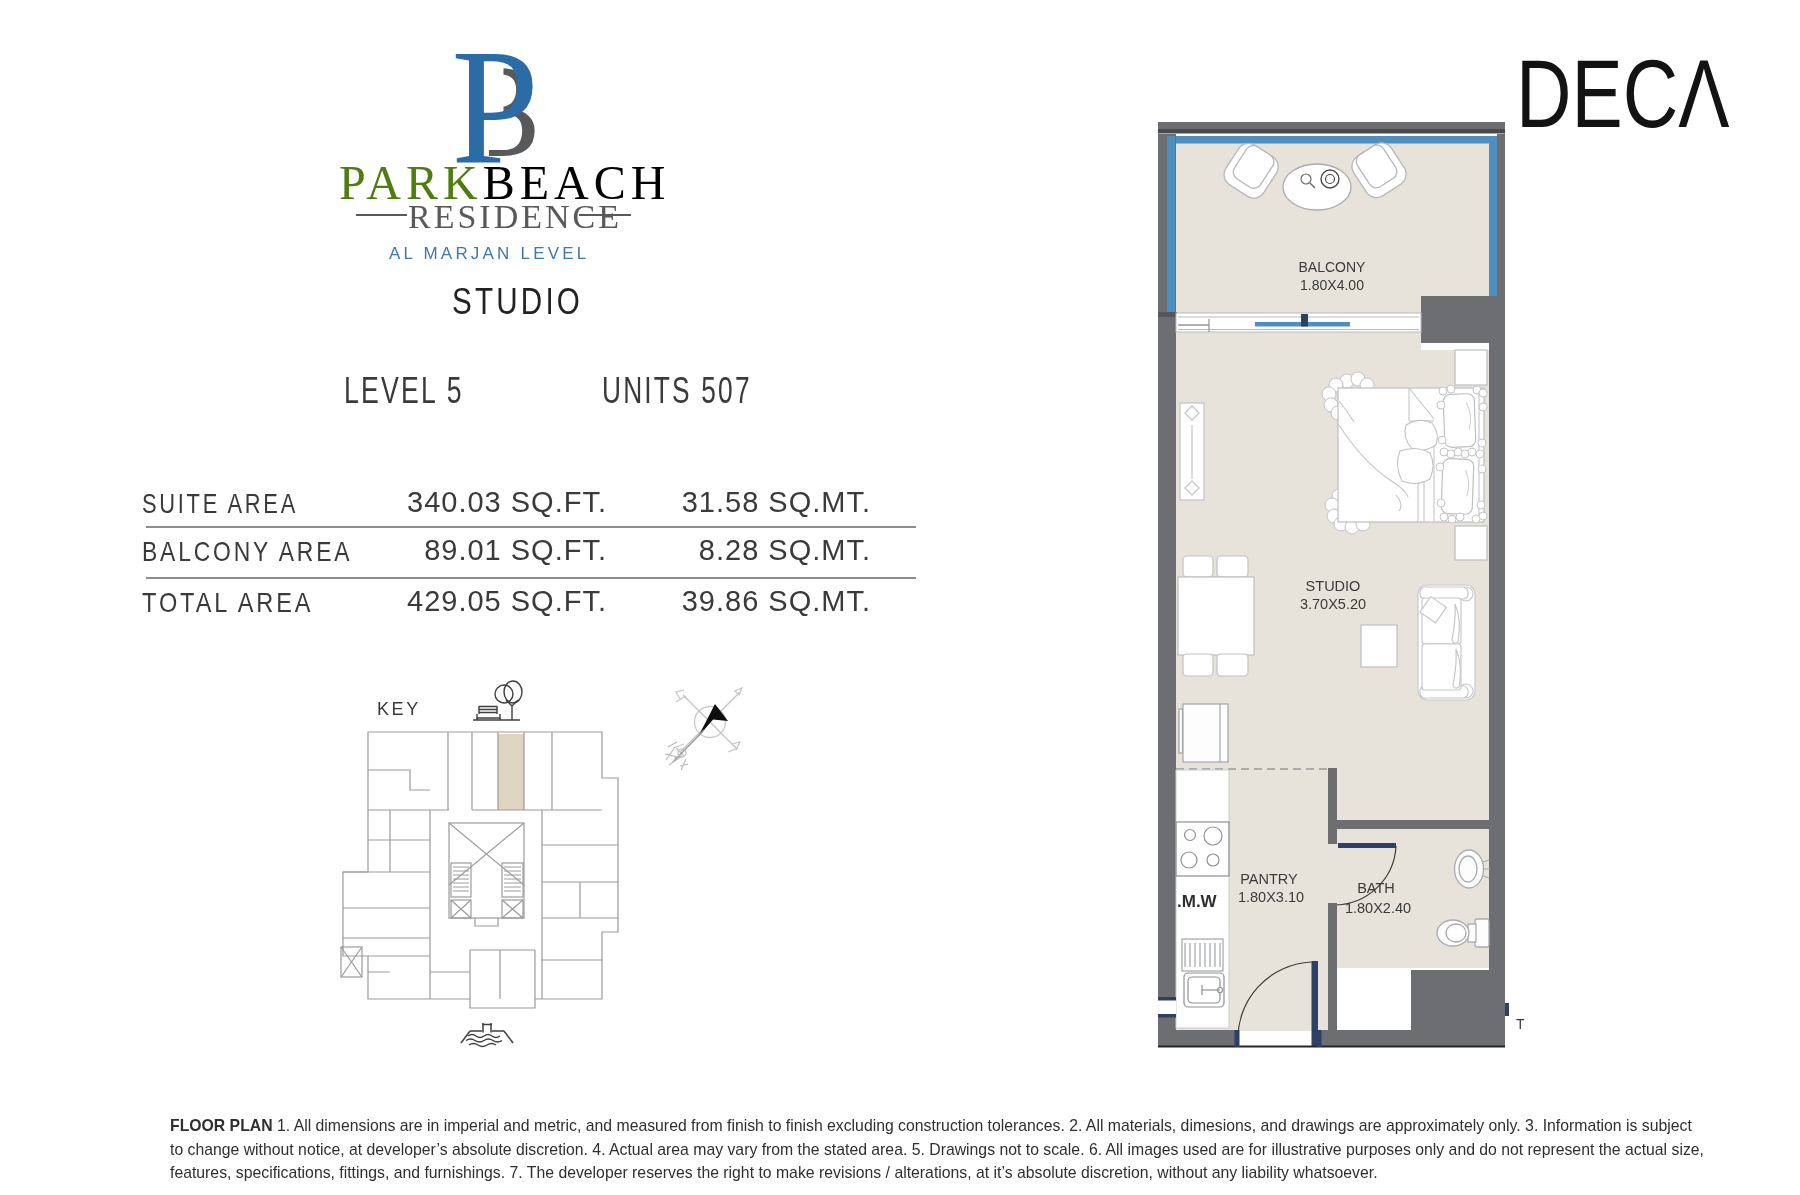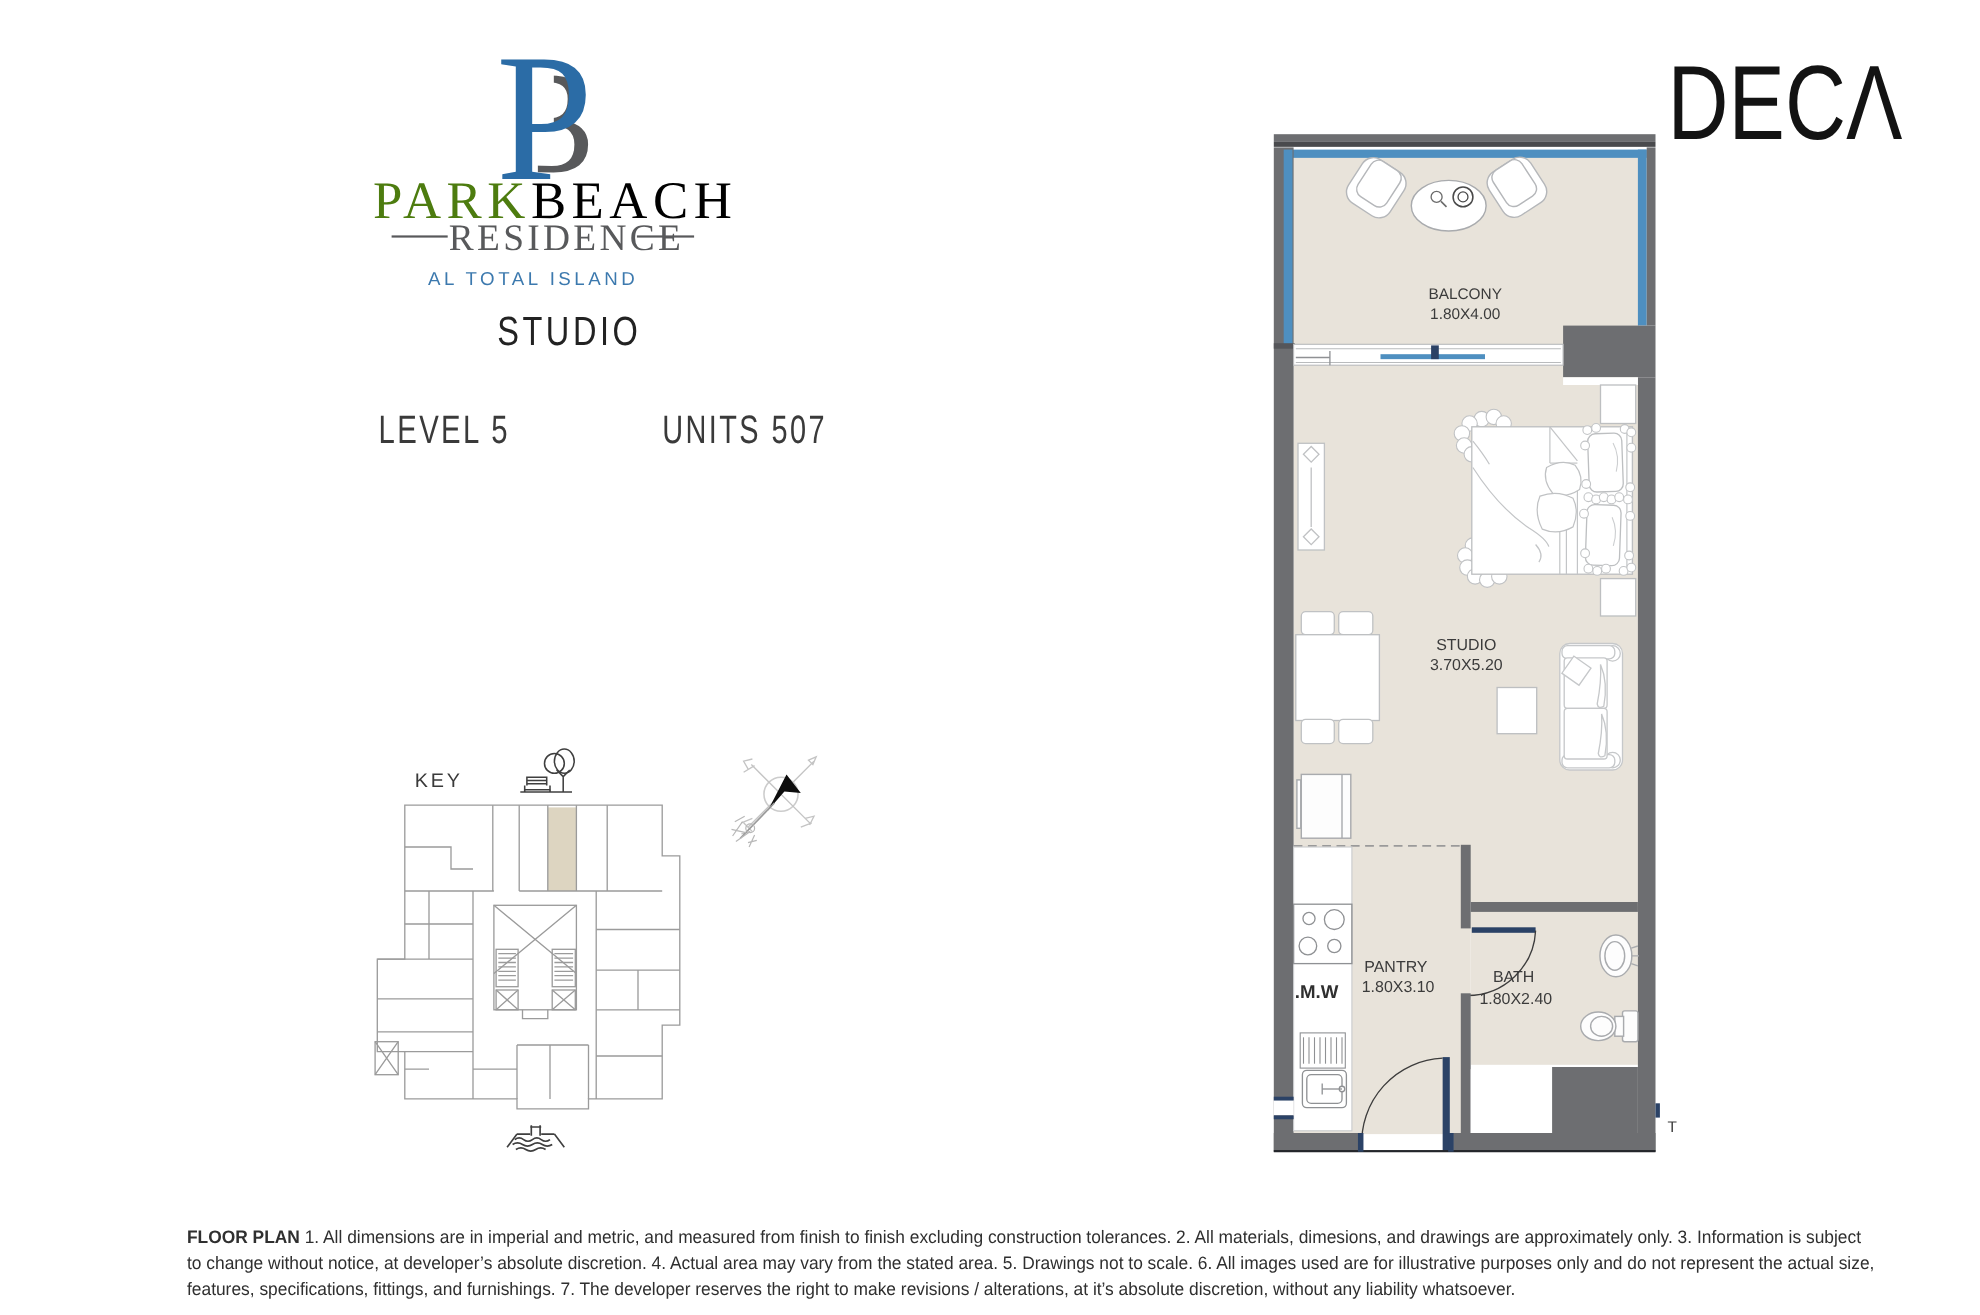--- a/index.html
+++ b/index.html
@@ -23,30 +23,48 @@
 <div class="abs" style="left:339px;top:155px;width:500px;font-family:'Liberation Serif',serif;font-size:48px;letter-spacing:5px;white-space:nowrap;">
   <span style="color:#4d7c0f;">PARK</span><span style="color:#000000;">BEACH</span>
 </div>
 
 <div class="abs" style="left:330px;top:200px;width:330px;">
   <div class="abs" style="left:26px;top:14px;width:51px;height:2px;background:#58595b;"></div>
   <div class="abs" style="left:78px;top:-2px;font-family:'Liberation Serif',serif;font-size:34px;letter-spacing:3px;color:#58595b;white-space:nowrap;">RESIDENCE</div>
   <div class="abs" style="left:249px;top:14px;width:52px;height:2px;background:#58595b;"></div>
 </div>
 
-<div class="abs" style="left:389px;top:244px;font-size:17px;letter-spacing:3.2px;color:#3c79ae;white-space:nowrap;">AL TOTAL ISLAND</div>
+<div class="abs" style="left:389px;top:244px;font-size:17px;letter-spacing:3.2px;color:#3c79ae;white-space:nowrap;">AL MARJAN LEVEL</div>
 
 <div class="abs" style="left:452px;top:281px;font-size:37px;letter-spacing:4px;color:#222;white-space:nowrap;transform:scaleX(0.80);transform-origin:0 0;">STUDIO</div>
 
 <div class="abs" style="left:1516px;top:39px;font-size:96px;color:#131313;white-space:nowrap;transform:scaleX(0.80);transform-origin:0 0;letter-spacing:0px;">DECΛ</div>
 
 <div class="abs cadtxt" style="left:344px;top:370px;font-size:36px;letter-spacing:3px;transform:scaleX(0.74);transform-origin:0 0;">LEVEL 5</div>
 
 <div class="abs cadtxt" style="left:602px;top:370px;font-size:36px;letter-spacing:3px;transform:scaleX(0.73);transform-origin:0 0;">UNITS 507</div>
 
+<div class="abs" style="left:142px;top:460px;width:770px;height:170px;">
+
+  <div class="abs cadtxt" style="left:0px;top:28px;font-size:28px;letter-spacing:3.5px;transform:scaleX(0.78);transform-origin:0 0;">SUITE AREA</div>
+  <div class="abs cadtxt" style="left:200px;top:26px;width:265px;text-align:right;font-size:29px;letter-spacing:1px;">340.03 SQ.FT.</div>
+  <div class="abs cadtxt" style="left:500px;top:26px;width:229px;text-align:right;font-size:29px;letter-spacing:1px;">31.58 SQ.MT.</div>
+
+  <div class="abs" style="left:4px;top:66px;width:770px;height:1.6px;background:#8d8d8d;"></div>
+
+  <div class="abs cadtxt" style="left:0px;top:76px;font-size:28px;letter-spacing:3.5px;transform:scaleX(0.816);transform-origin:0 0;">BALCONY AREA</div>
+  <div class="abs cadtxt" style="left:200px;top:74px;width:265px;text-align:right;font-size:29px;letter-spacing:1px;">89.01 SQ.FT.</div>
+  <div class="abs cadtxt" style="left:500px;top:74px;width:229px;text-align:right;font-size:29px;letter-spacing:1px;">8.28 SQ.MT.</div>
+
+  <div class="abs" style="left:4px;top:117px;width:770px;height:1.6px;background:#8d8d8d;"></div>
+
+  <div class="abs cadtxt" style="left:0px;top:127px;font-size:28px;letter-spacing:3.5px;transform:scaleX(0.84);transform-origin:0 0;">TOTAL AREA</div>
+  <div class="abs cadtxt" style="left:200px;top:125px;width:265px;text-align:right;font-size:29px;letter-spacing:1px;">429.05 SQ.FT.</div>
+  <div class="abs cadtxt" style="left:500px;top:125px;width:229px;text-align:right;font-size:29px;letter-spacing:1px;">39.86 SQ.MT.</div>
+</div>
 
 <div class="abs cadtxt" style="left:377px;top:699px;font-size:18px;letter-spacing:2.6px;">KEY</div>
 
 <svg id="keyplan" class="abs" style="left:330px;top:660px;" width="420" height="400" viewBox="0 0 420 400">
 
 <rect x="168" y="74" width="26" height="76" fill="#ddd5c1"></rect>
 <g fill="none" stroke="#9b9b9b" stroke-width="1.2">
 
   <path d="M 38 72 L 272 72 L 272 118 L 288 118 L 288 272 L 272 272 L 272 339 L 205 339 L 205 348 L 140 348 L 140 339 L 38 339 L 38 296 L 13 296 L 13 212 L 38 212 Z"></path>
 

